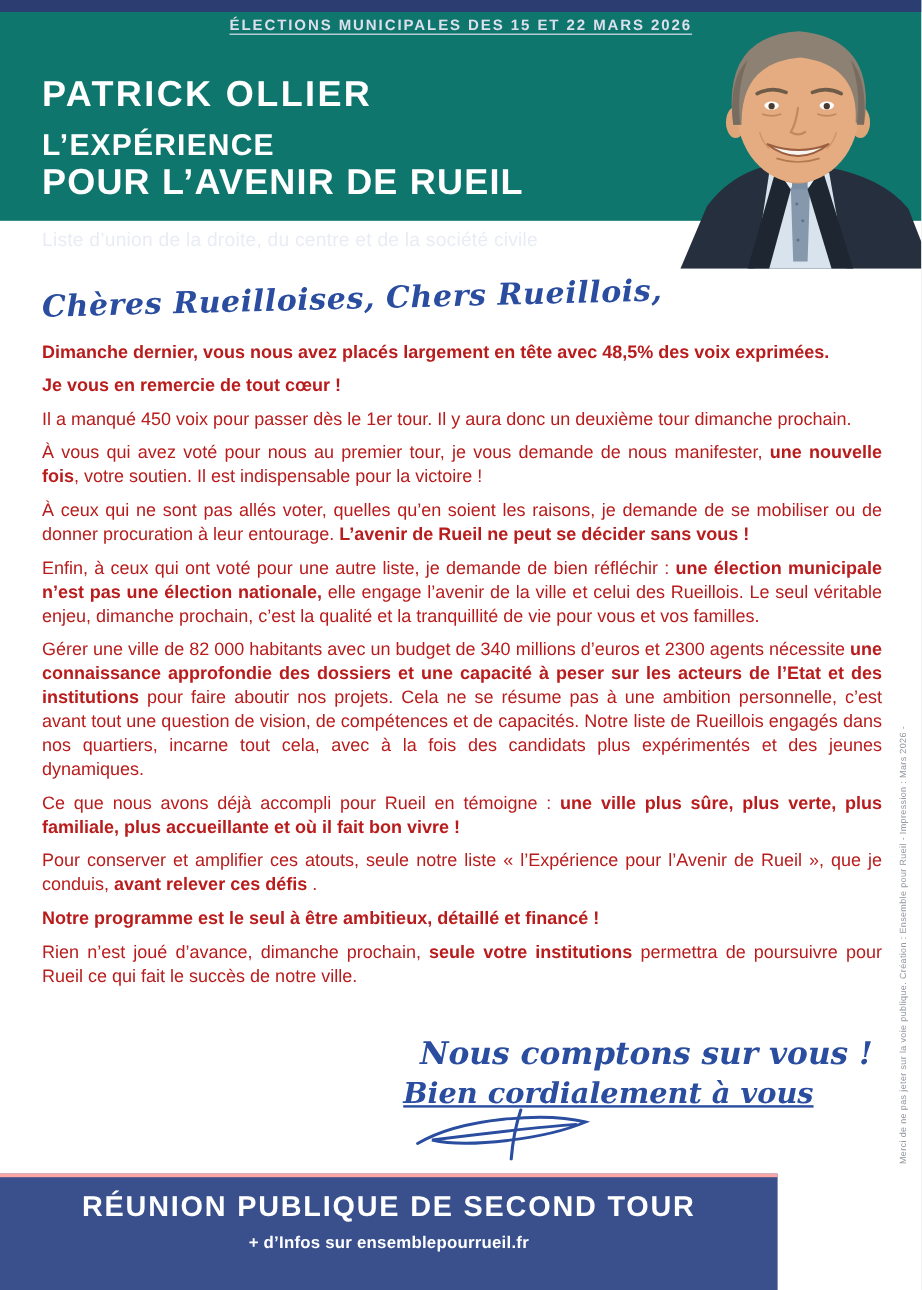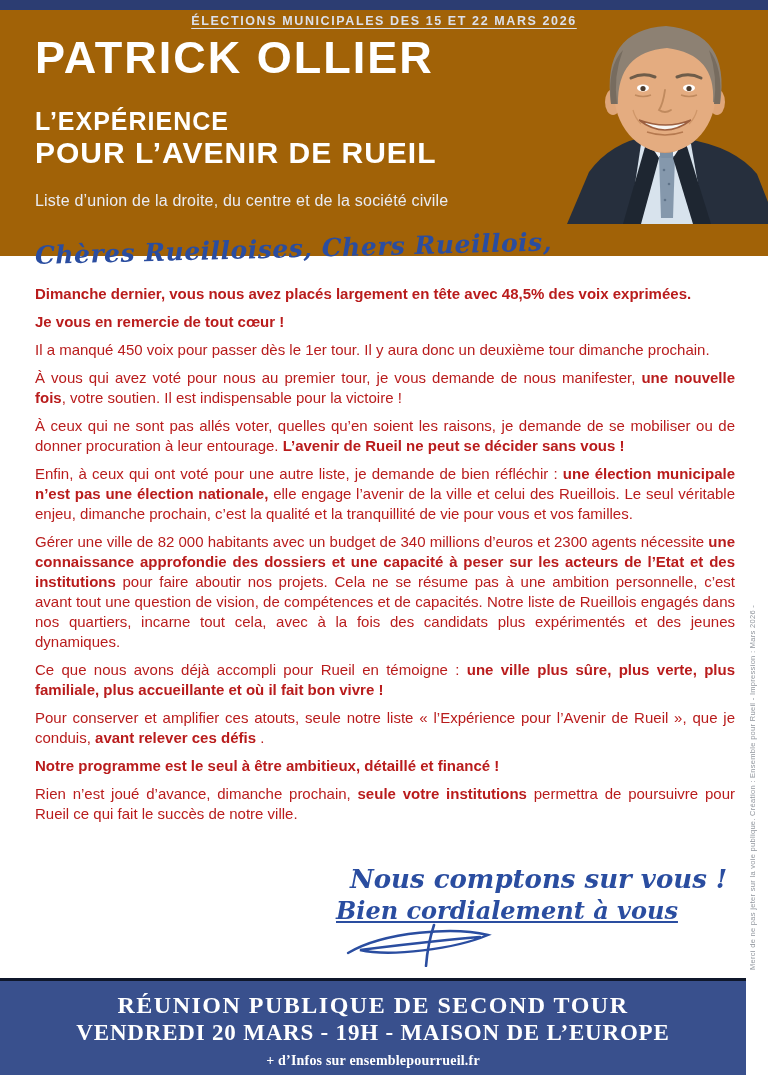--- a/index.html
+++ b/index.html
@@ -3,30 +3,30 @@
 <meta charset="utf-8">
 <style>
   * { margin:0; padding:0; box-sizing:border-box; }
   html,body { background:#e8e8e8; }
   .page {
     position:relative; width:768px; height:1075px; margin:0 auto;
     background:#ffffff; overflow:hidden;
     font-family:"Liberation Sans", sans-serif;
   }
   
-  .header { position:absolute; top:0; left:0; width:768px; height:256px; background:#a16207; }
+  .header { position:absolute; top:0; left:0; width:768px; height:184px; background:#0f766e; }
   .topstrip { position:absolute; top:0; left:0; width:100%; height:10px; background:#2c3d72; }
   .election-banner {
     position:absolute; top:14px; left:0; width:100%; text-align:center;
     font-size:12.5px; font-weight:600; letter-spacing:1.6px; color:#dbe0ec;
     text-decoration:underline; text-underline-offset:3px;
   }
   .candidate-name {
-    position:absolute; left:35px; top:32px; color:#ffffff;
-    font-size:45px; font-weight:900; letter-spacing:2px; white-space:nowrap;
+    position:absolute; left:35px; top:62px; color:#ffffff;
+    font-size:30px; font-weight:900; letter-spacing:2px; white-space:nowrap;
   }
   .slogan { position:absolute; left:35px; top:106px; color:#ffffff; font-weight:800; }
   .slogan .l1 { font-size:25px; letter-spacing:1px; line-height:31px; }
   .slogan .l2 { font-size:30px; letter-spacing:1px; line-height:31px; }
   .tagline {
     position:absolute; left:35px; top:192px; color:#e9ecf4;
     font-size:16px; font-weight:400; letter-spacing:0.2px;
   }
   .photo { position:absolute; right:0; top:6px; width:205px; height:218px; }
   
@@ -52,23 +52,23 @@
   .closing .c2 { font-size:24px; white-space:nowrap; transform:translateX(-14px); margin-top:2px;text-decoration:underline; }
   .closing svg { margin-top:-2px; transform:translateX(-20px); }
   
   .side-note {
     position:absolute; left:748px; top:970px;
     transform:rotate(-90deg); transform-origin:0 0;
     font-size:7.5px; color:#92979e; letter-spacing:0.3px; white-space:nowrap;
   }
   
   .footer {
-    position:absolute; left:0; bottom:0; width:746px; height:97px;
-    background:#39508d; border-top:3px solid #0f172a;
-    text-align:center; color:#ffffff;font-family:Liberation Serif, serif;
+    position:absolute; left:0; bottom:0; width:648px; height:97px;
+    background:#39508d; border-top:3px solid #fca5a5;
+    text-align:center; color:#ffffff;
   }
   .footer .f1 { margin-top:11px; font-size:24px; font-weight:900; letter-spacing:1.5px; }
   .footer .f2 { margin-top:1px;  font-size:23px; font-weight:900; letter-spacing:0.8px; }
   .footer .f3 { margin-top:7px;  font-size:14px; font-weight:700; letter-spacing:0.2px; }
 </style>
 </head>
 <body>
 
 <div class="page">
 
@@ -155,17 +155,16 @@
     <svg width="190" height="44" viewBox="0 0 190 44">
       <path d="M18,30 C55,8 125,4 158,12 C125,26 60,34 30,27 C70,22 120,16 150,14" stroke="#2a4da0" stroke-width="2.4" fill="none" stroke-linecap="round"></path>
       <path d="M104,2 C100,14 97,30 96,43" stroke="#2a4da0" stroke-width="2.6" fill="none" stroke-linecap="round"></path>
     </svg>
   </div>
 
   <div class="side-note">Merci de ne pas jeter sur la voie publique. Création : Ensemble pour Rueil - Impression : Mars 2026 -</div>
 
   <div class="footer">
     <div class="f1">RÉUNION PUBLIQUE DE SECOND TOUR</div>
-    <div class="f2">VENDREDI 20 MARS - 19H - MAISON DE L’EUROPE</div>
     <div class="f3">+ d’Infos sur ensemblepourrueil.fr</div>
   </div>
 
 </div>
 
 </body></html>

